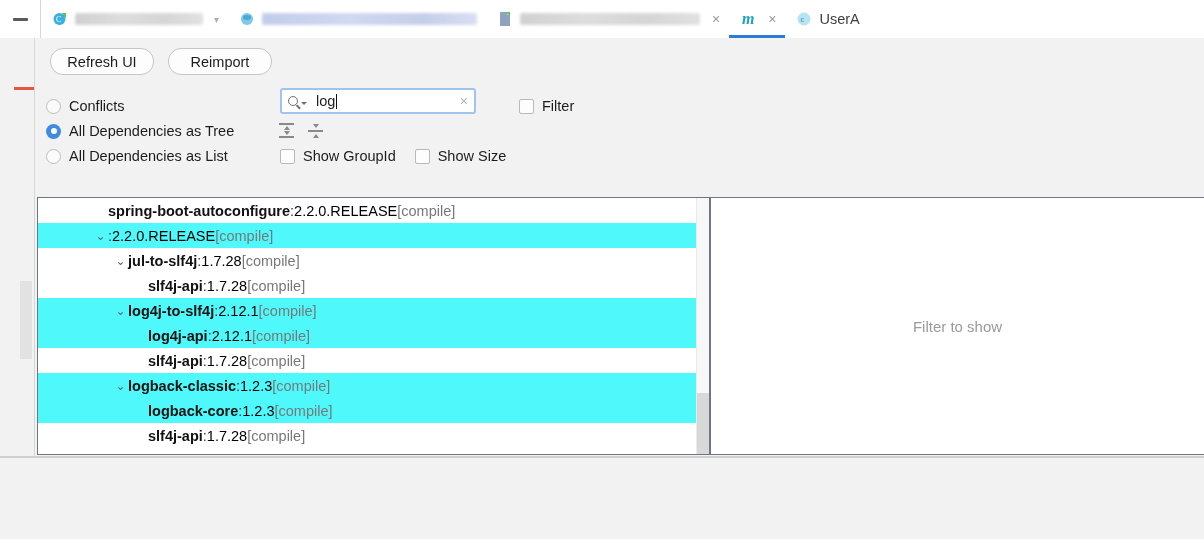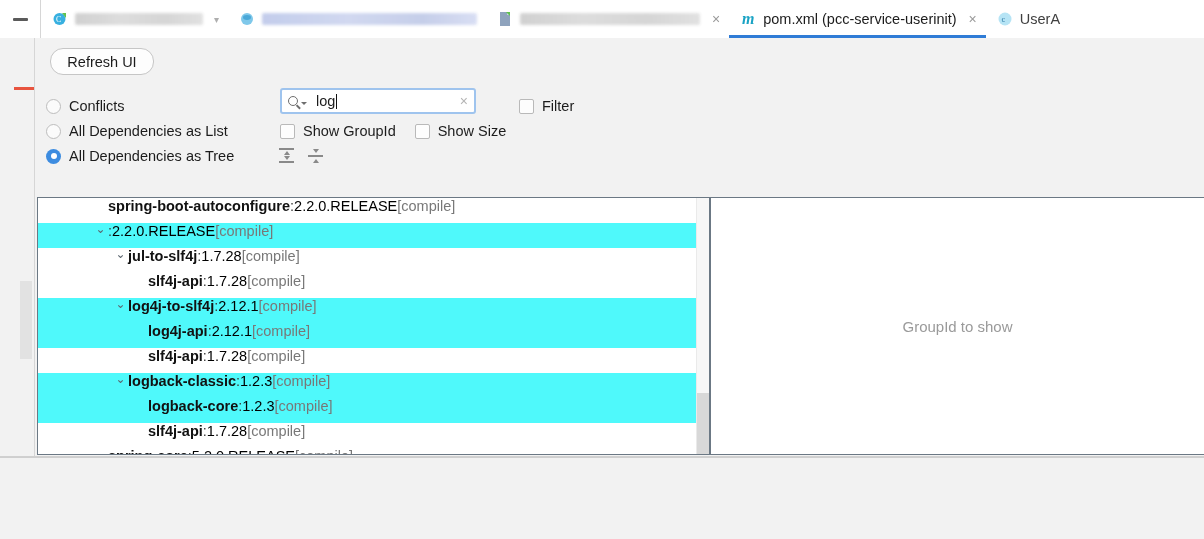--- a/index.html
+++ b/index.html
@@ -149,21 +149,21 @@
     position: absolute; left: 0; top: 159px; width: 1170px; height: 261px;
     display: flex; padding-left: 1px;
   }
   .tree-pane {
     width: 672px; height: 258px; background: #ffffff;
     border: 1px solid #6b7884; border-right: none;
     position: relative; overflow: hidden; margin-left: 1px;
   }
   .tree-rows { position: absolute; left: 0; top: 0; right: 13px; }
   .trow {
-    height: 25px; display: flex; align-items: flex-start;
+    height: 25px; display: flex; align-items: center;
     font-size: 14.5px; white-space: nowrap; padding-right: 4px;
   }
   .trow.hl { background: #4ff9fb; }
   .chev {
     width: 15px; flex: none; color: #5c6670; font-size: 12px;
     text-align: center; line-height: 1;
   }
   .chev.empty { color: transparent; }
   .aid { font-weight: bold; color: #121212; }
   .sep { color: #3c3c3c; }
@@ -237,21 +237,20 @@
           <path d="M3 1 h7 l3 3 v11 h-10 z" fill="#8fa3bd"></path>
           <path d="M10 1 l3 3 h-3 z" fill="#c7d3e3"></path>
           <path d="M9 1 L13 1 L13 5 Z" fill="#5ec14f"></path>
         </svg>
         <span class="redacted" style="width:180px"></span>
         <span class="tab-close">×</span>
       </div>
 
       <div class="tab active">
         <span class="ic ic-maven">m</span>
-        <span class="tab-label">pom.xml (pcc-service-userinit)</span>
         <span class="tab-close">×</span>
       </div>
 
       <div class="tab">
         <svg class="ic" viewBox="0 0 16 16">
           <circle cx="8" cy="8" r="6.5" fill="#b6e4f5"></circle>
           <text x="4.6" y="11" font-size="8" fill="#1f6f9c" font-family="Liberation Serif, serif">c</text>
         </svg>
         <span class="tab-label link">UserA</span>
       </div>
@@ -259,55 +258,41 @@
     </div>
   </div>
 
   <div class="red-mark"></div>
   <div class="left-strip"></div>
 
   <div class="panel">
 
     <div class="toolbar-row">
       <button class="btn">Refresh UI</button>
+      <button class="btn">Reimport</button>
     </div>
 
     <div class="opt-row r1">
       <div class="radio-wrap" style="width:234px">
         <span class="radio"></span>
         <span class="lbl">Conflicts</span>
       </div>
 
       <div class="search-box">
         <span class="search-ic">
           <span class="mag"></span>
             <span class="caret-dn"></span>
         </span>
         <span class="search-text"><span>log</span><span class="text-caret"></span></span>
         <span class="search-clear">×</span>
       </div>
 
       <div class="check-wrap" style="margin-left:43px">
         <span class="check"></span>
         <span class="lbl">Filter</span>
-      </div>
-    </div>
-
-    <div class="opt-row r2">
-      <div class="radio-wrap" style="width:234px">
-        <span class="radio"></span>
-        <span class="lbl">All Dependencies as List</span>
-      </div>
-      <div class="check-wrap">
-        <span class="check"></span>
-        <span class="lbl">Show GroupId</span>
-      </div>
-      <div class="check-wrap" style="margin-left:19px">
-        <span class="check"></span>
-        <span class="lbl">Show Size</span>
       </div>
     </div>
 
     <div class="opt-row r3">
       <div class="radio-wrap" style="width:232px">
         <span class="radio on"></span>
         <span class="lbl">All Dependencies as Tree</span>
       </div>
       <span class="tree-ic exp">
         <span class="bar t"></span>
@@ -315,20 +300,35 @@
         <span class="tri dn"></span>
           <span class="bar b"></span>
       </span>
       <span class="tree-ic col" style="margin-left:12px">
         <span class="tri dn2"></span>
           <span class="bar m"></span>
           <span class="tri up2"></span>
       </span>
     </div>
 
+    <div class="opt-row r2">
+      <div class="radio-wrap" style="width:234px">
+        <span class="radio"></span>
+        <span class="lbl">All Dependencies as List</span>
+      </div>
+      <div class="check-wrap">
+        <span class="check"></span>
+        <span class="lbl">Show GroupId</span>
+      </div>
+      <div class="check-wrap" style="margin-left:19px">
+        <span class="check"></span>
+        <span class="lbl">Show Size</span>
+      </div>
+    </div>
+
     <div class="content">
       <div class="tree-pane">
         <div class="tree-rows" id="tree-rows">
             <div class="trow" style="padding-left: 55px;">
               <span class="chev empty">·</span>
               <span class="aid">spring-boot-autoconfigure</span>
               <span class="sep"> : </span>
               <span class="ver">2.2.0.RELEASE </span>
               <span class="scope">[compile]</span>
             </div>
@@ -401,21 +401,21 @@
               <span class="ver">5.2.0.RELEASE </span>
               <span class="scope">[compile]</span>
             </div>
           </div>
         <div class="tree-sb">
           <div class="tree-sb-thumb" style="top:195px;height:63px"></div>
         </div>
       </div>
       <div class="divider"></div>
       <div class="right-pane">
-        <span class="nothing">GroupId to show</span>
+        <span class="nothing">Filter to show</span>
       </div>
     </div>
 
     <div class="bottom-tabs">
       <div class="btab">
         <span>Text</span>
       </div>
       <div class="btab active">
         <span>Dependency Analyzer</span>
       </div>

